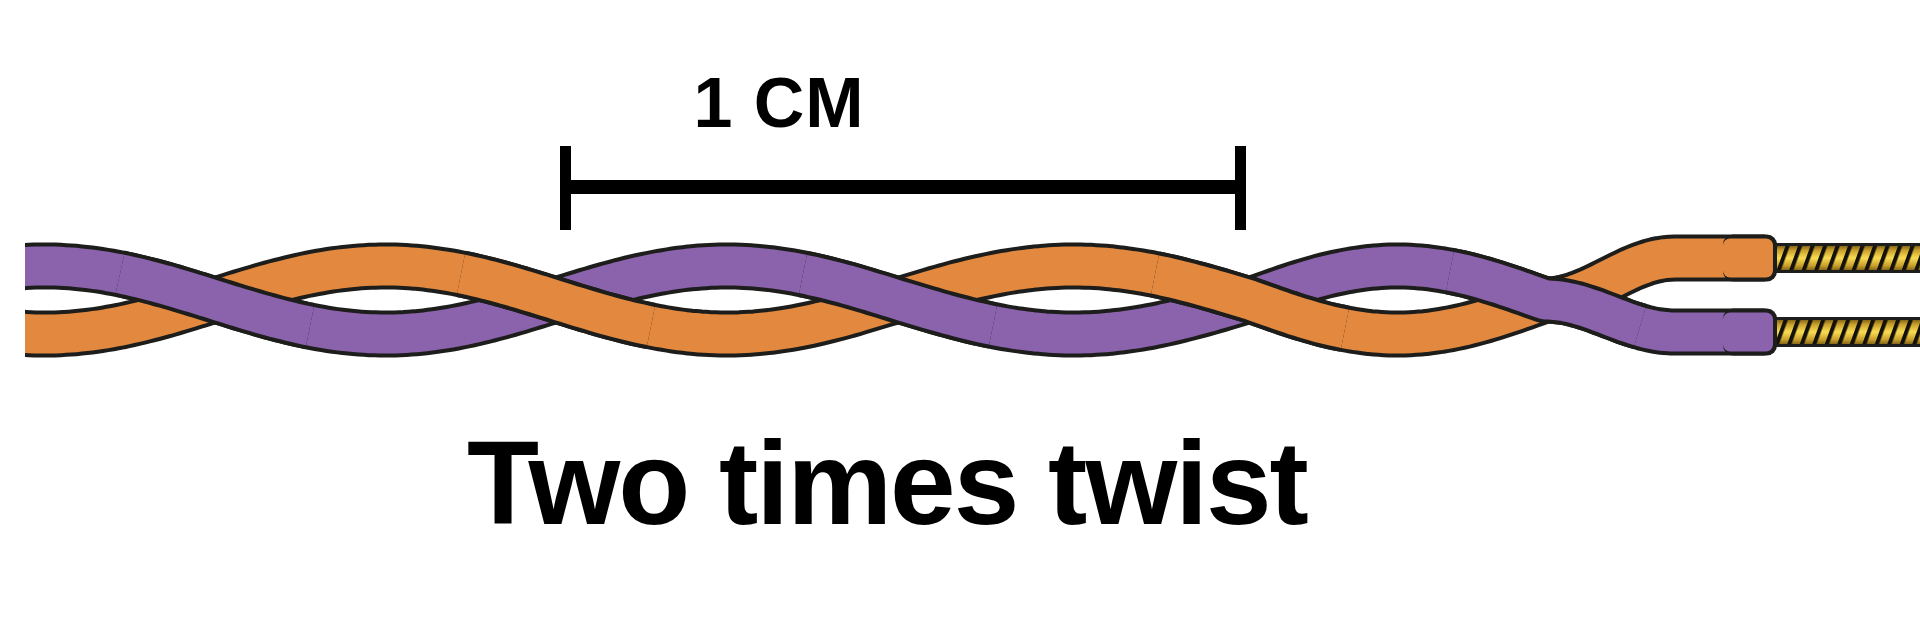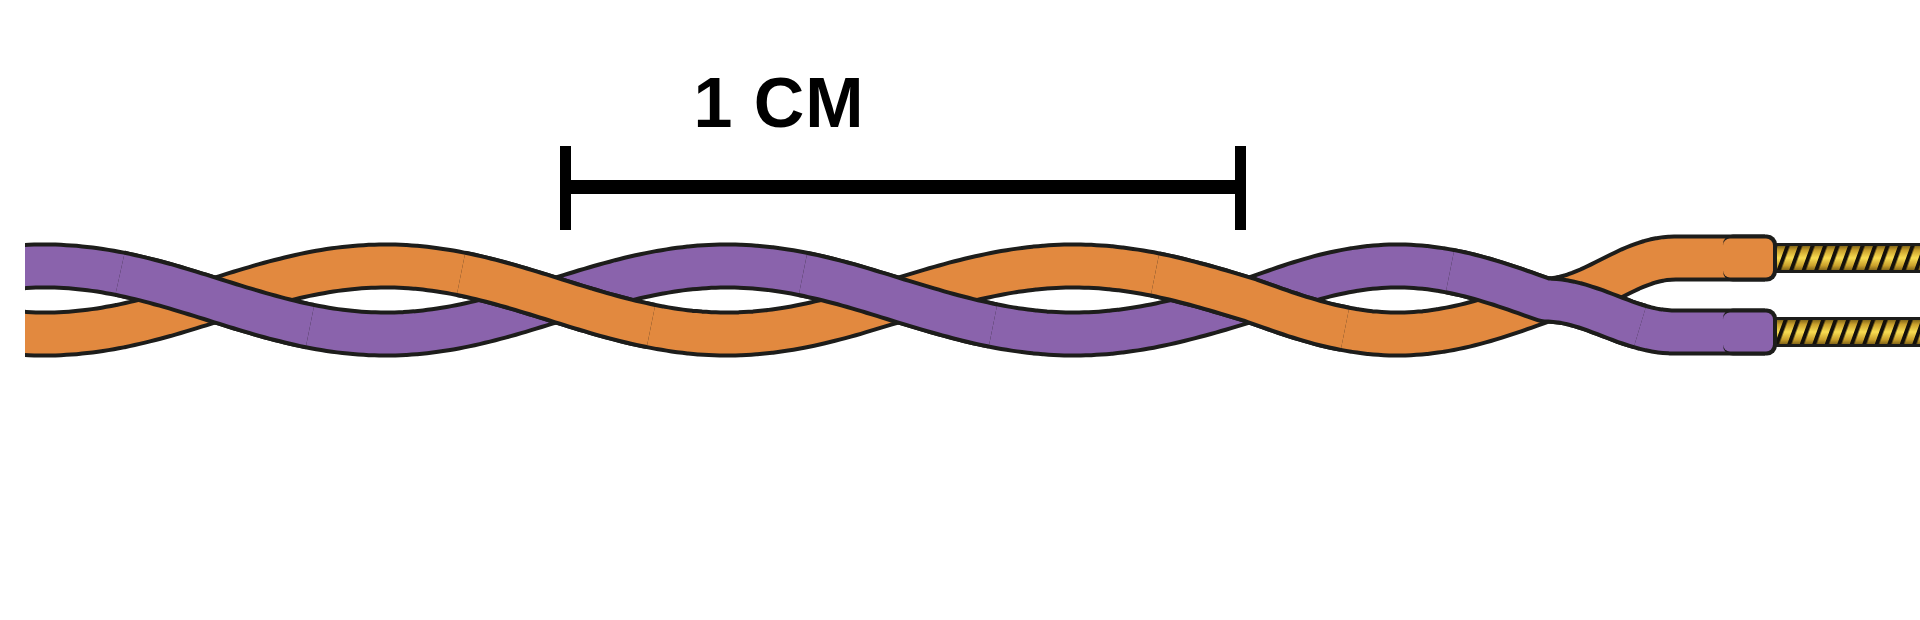--- a/index.html
+++ b/index.html
@@ -97,13 +97,14 @@
     </g>
 
     <g>
       <rect x="535" y="146" width="11" height="84" fill="#000000"></rect>
       <rect x="540" y="180" width="678" height="14" fill="#000000"></rect>
       <rect x="1210" y="146" width="11" height="84" fill="#000000"></rect>
     </g>
   </svg>
 
   <div class="scale-label">1 CM</div>
+  <div class="caption">Two times twist</div>
 </div>
 
 </body></html>

